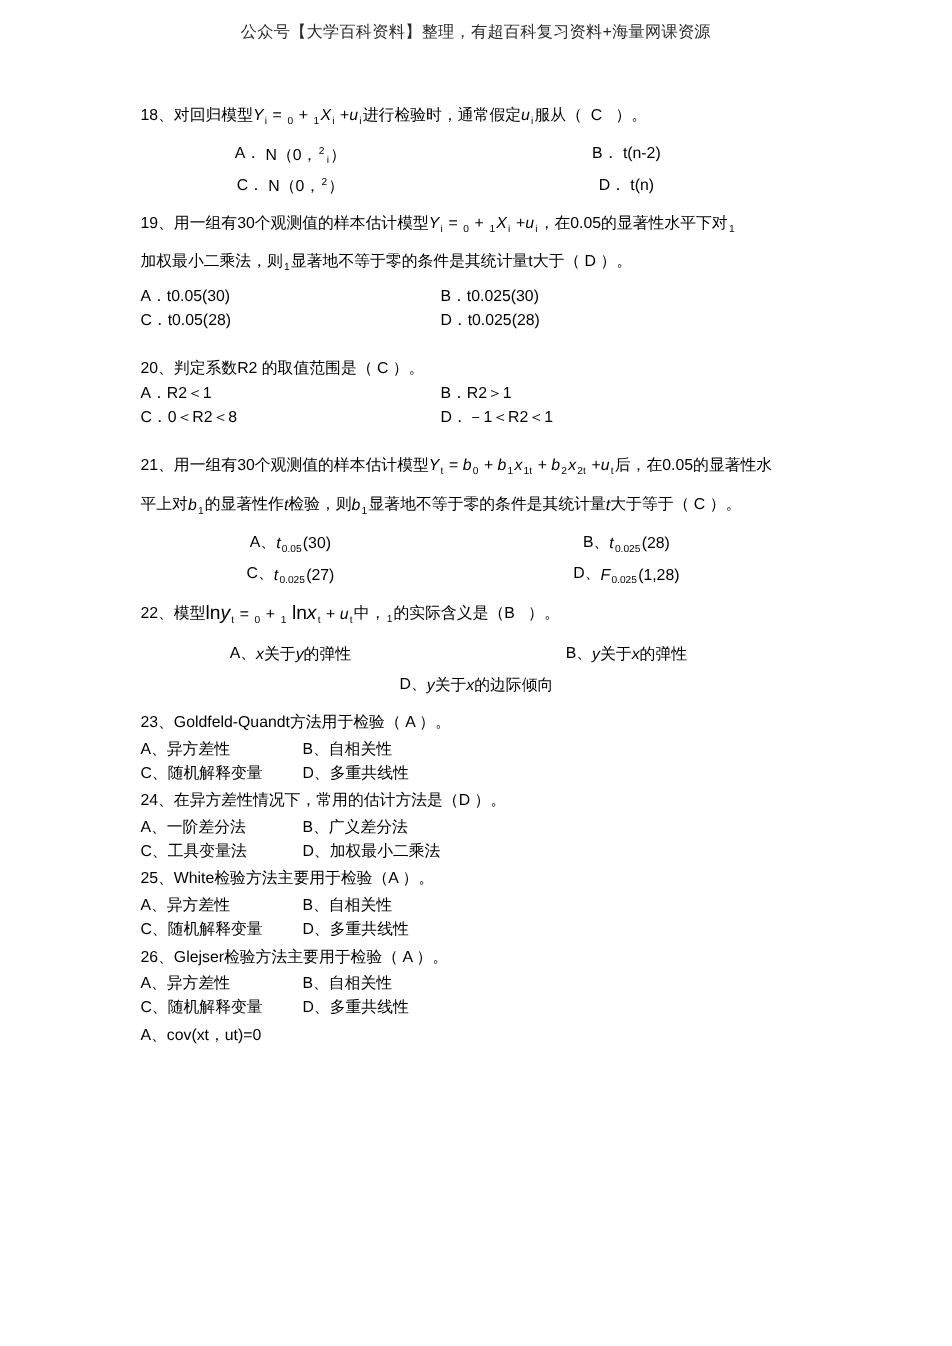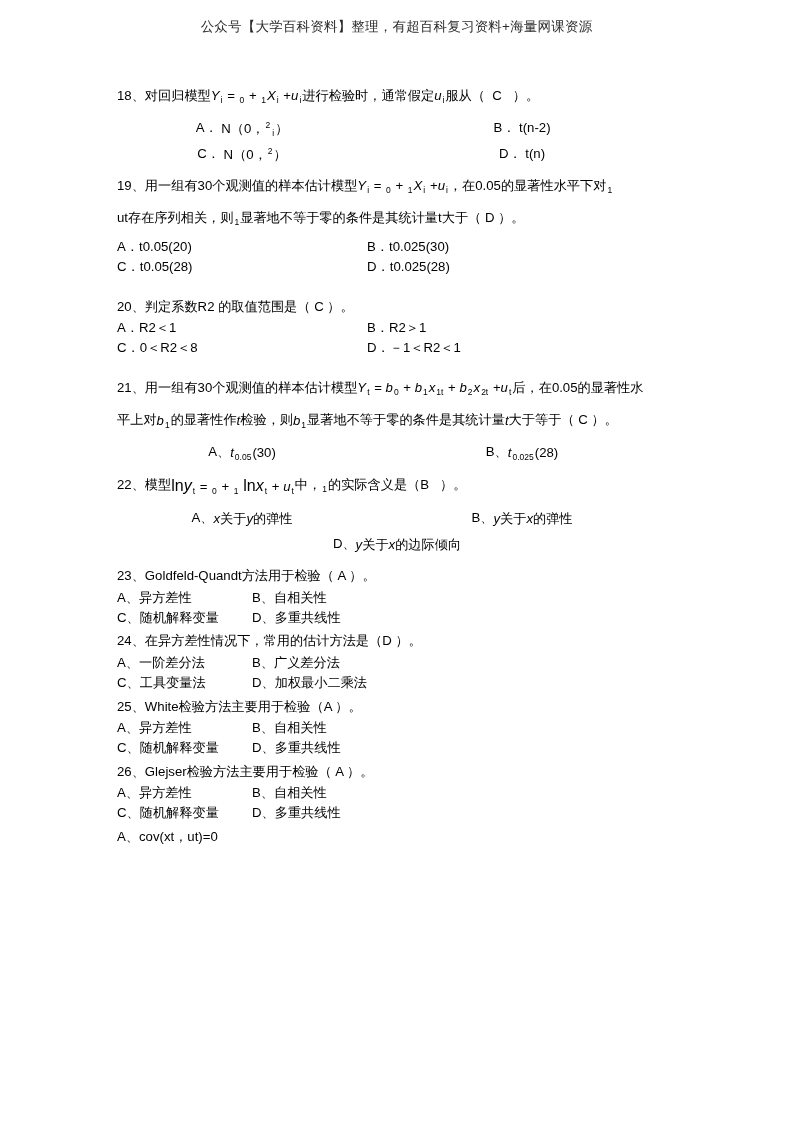--- a/index.html
+++ b/index.html
@@ -113,25 +113,25 @@
         </div>
       </div>
     </div>
 
     <div class="q blk">
       <div class="qline">
         <span>19、</span><span>用一组有30个观测值的样本估计模型</span><span class="math"><i style="font-style:italic">Y</i><sub class="s">i</sub> = <sub class="s">0</sub> + <sub class="s">1</sub><i style="font-style:italic">X</i><sub class="s">i</sub> +<i style="font-style:italic">u</i><sub class="s">i</sub></span><span>，在0.05的显著性水平下对</span><sub class="s">1</sub>
       </div>
       <div class="spacer10"></div>
       <div class="qline">
-        <span>ut存在序列相关，则</span><sub class="s">1</sub><span>显著地不等于零的条件是其统计量t大于（</span>&nbsp;<span>D</span>&nbsp;<span>）。</span>
-      </div>
-      <div class="spacer6"></div>
-      <div class="rowtight">
-        <div class="c1" style="flex:0 0 250px;width:250px"><span>A．</span><span>t0.05(20)</span></div>
+        <span>加权最小二乘法，则</span><sub class="s">1</sub><span>显著地不等于零的条件是其统计量t大于（</span>&nbsp;<span>D</span>&nbsp;<span>）。</span>
+      </div>
+      <div class="spacer6"></div>
+      <div class="rowtight">
+        <div class="c1" style="flex:0 0 250px;width:250px"><span>A．</span><span>t0.05(30)</span></div>
         <div class="c2"><span>B．</span><span>t0.025(30)</span></div>
       </div>
       <div class="rowtight">
         <div class="c1" style="flex:0 0 250px;width:250px"><span>C．</span><span>t0.05(28)</span></div>
         <div class="c2"><span>D．</span><span>t0.025(28)</span></div>
       </div>
     </div>
 
     <div class="spacer10"></div>
 
@@ -157,20 +157,24 @@
       </div>
       <div class="spacer10"></div>
       <div class="qline">
         <span>平上对</span><span class="math"><i style="font-style:italic">b</i><sub class="s">1</sub></span><span>的显著性作</span><span class="math" style="font-style:italic">t</span><span>检验，则</span><span class="math"><i style="font-style:italic">b</i><sub class="s">1</sub></span><span>显著地不等于零的条件是其统计量</span><span class="math" style="font-style:italic">t</span><span>大于等于（</span>&nbsp;<span>C</span>&nbsp;<span>）。</span>
       </div>
       <div class="spacer6"></div>
       <div class="row">
         <div class="c1"><span>A、</span><span class="math"><i style="font-style:italic">t</i><sub class="s">0.05</sub><span>(30)</span></span></div>
         <div class="c2"><span>B、</span><span class="math"><i style="font-style:italic">t</i><sub class="s">0.025</sub><span>(28)</span></span></div>
       </div>
+      <div class="row">
+        <div class="c1"><span>C、</span><span class="math"><i style="font-style:italic">t</i><sub class="s">0.025</sub><span>(27)</span></span></div>
+        <div class="c2"><span>D、</span><span class="math"><i style="font-style:italic">F</i><sub class="s">0.025</sub><span>(1,28)</span></span></div>
+      </div>
     </div>
 
     <div class="q blk">
       <div class="qline">
         <span>22、</span><span>模型</span><span class="math"><span class="big">ln<i style="font-style:italic">y</i></span><sub class="s">t</sub> = <sub class="s">0</sub> + <sub class="s">1</sub> <span class="big">ln<i style="font-style:italic">x</i></span><sub class="s">t</sub> + <i style="font-style:italic">u</i><sub class="s">t</sub></span><span>中，</span><sub class="s">1</sub><span>的实际含义是（B</span>&nbsp;&nbsp;&nbsp;<span>）。</span>
       </div>
       <div class="spacer6"></div>
       <div class="row">
         <div class="c1"><span>A、</span><span class="math"><i style="font-style:italic">x</i><span>关于</span><i style="font-style:italic">y</i><span>的弹性</span></span></div>
         <div class="c2"><span>B、</span><span class="math"><i style="font-style:italic">y</i><span>关于</span><i style="font-style:italic">x</i><span>的弹性</span></span></div>

